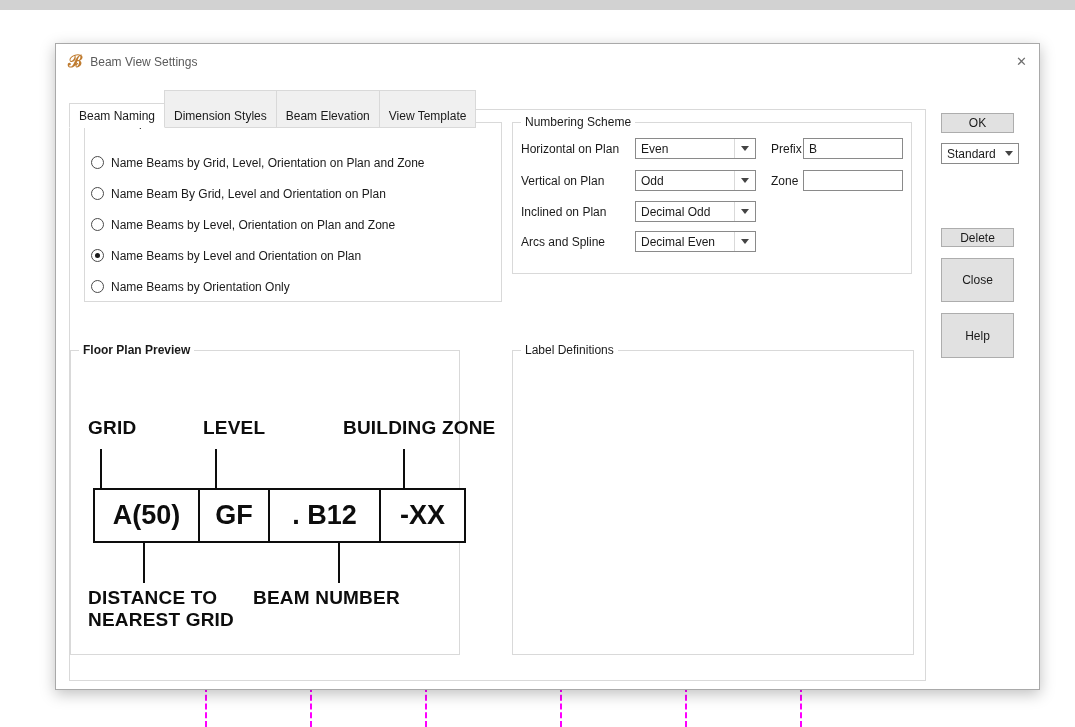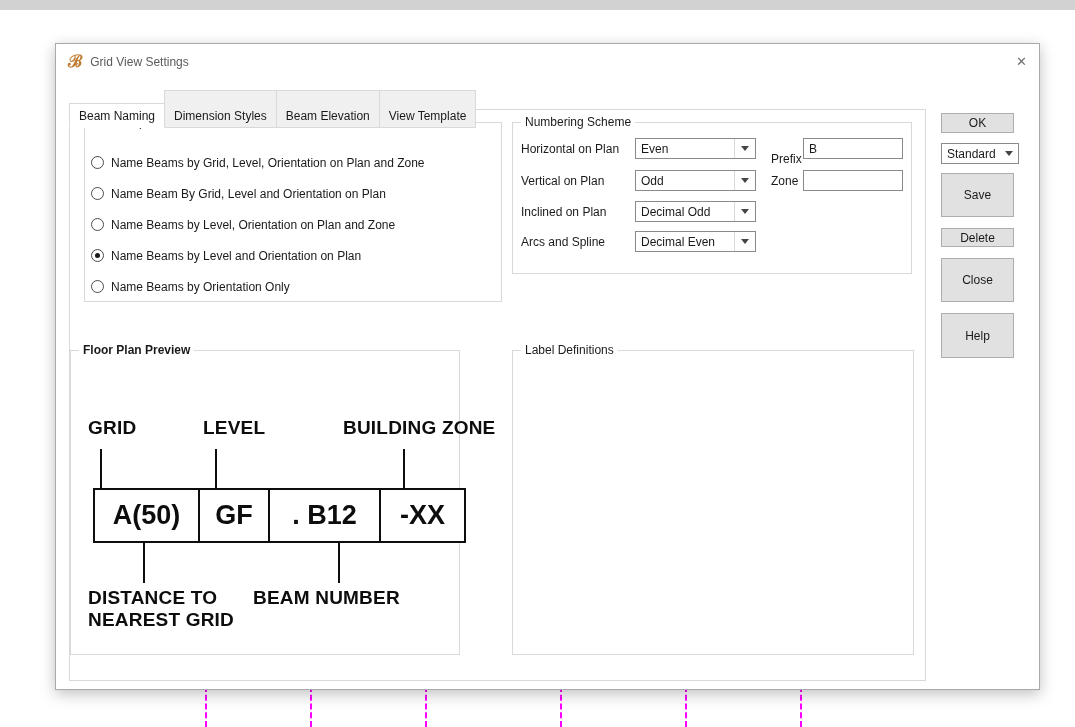--- a/index.html
+++ b/index.html
@@ -103,21 +103,21 @@
 <div class="cad-line" style="left:310px"></div>
 <div class="cad-line" style="left:425px"></div>
 <div class="cad-line" style="left:560px"></div>
 <div class="cad-line" style="left:685px"></div>
 <div class="cad-line" style="left:800px"></div>
 
 <div class="dialog">
 
   <div class="titlebar">
     <span class="app-icon">ℬ</span>
-    <span class="title-text">Grid View Settings</span>
+    <span class="title-text">Beam View Settings</span>
     <span class="close-btn">✕</span>
   </div>
 
   <div class="tabs">
     <div class="tab active">Beam Naming</div>
     <div class="tab">Dimension Styles</div>
     <div class="tab">Beam Elevation</div>
     <div class="tab">View Template</div>
   </div>
 
@@ -173,21 +173,21 @@
         <span class="arrow" style="margin-left:6px;"></span>
       </div>
 
       <span class="ns-label" style="top:112px;">Arcs and Spline</span>
       <div class="combo" style="left:122px; top:108px;">
         <span>Decimal Even</span>
         <span class="sep"></span>
         <span class="arrow" style="margin-left:6px;"></span>
       </div>
 
-      <span class="ns-label" style="left:258px; top:29px;">Prefix</span>
+      <span class="ns-label" style="left:258px; top:19px;">Prefix</span>
       <div class="textbox" style="left:290px; top:15px;">B</div>
 
       <span class="ns-label" style="left:258px; top:51px;">Zone</span>
       <div class="textbox" style="left:290px; top:47px;"></div>
     </div>
 
     <div class="groupbox" style="left:0; top:240px; width:390px; height:305px;font-weight:bold;">
       <span class="legend">Floor Plan Preview</span>
 
       <span class="dg-label" style="left:17px; top:66px;">GRID</span>
@@ -219,18 +219,17 @@
 
   </div>
 
   <div class="btn" style="top:69px; height:20px;">OK</div>
 
   <div class="preset-combo" style="top:99px;">
     <span>Standard</span>
     <span class="arrow"></span>
   </div>
 
-  <div class="btn" style="top:129px; height:44px;">Save</div>
   <div class="btn" style="top:184px; height:19px;">Delete</div>
   <div class="btn" style="top:214px; height:44px;">Close</div>
   <div class="btn" style="top:269px; height:45px;">Help</div>
 
 </div>
 
 </body></html>

